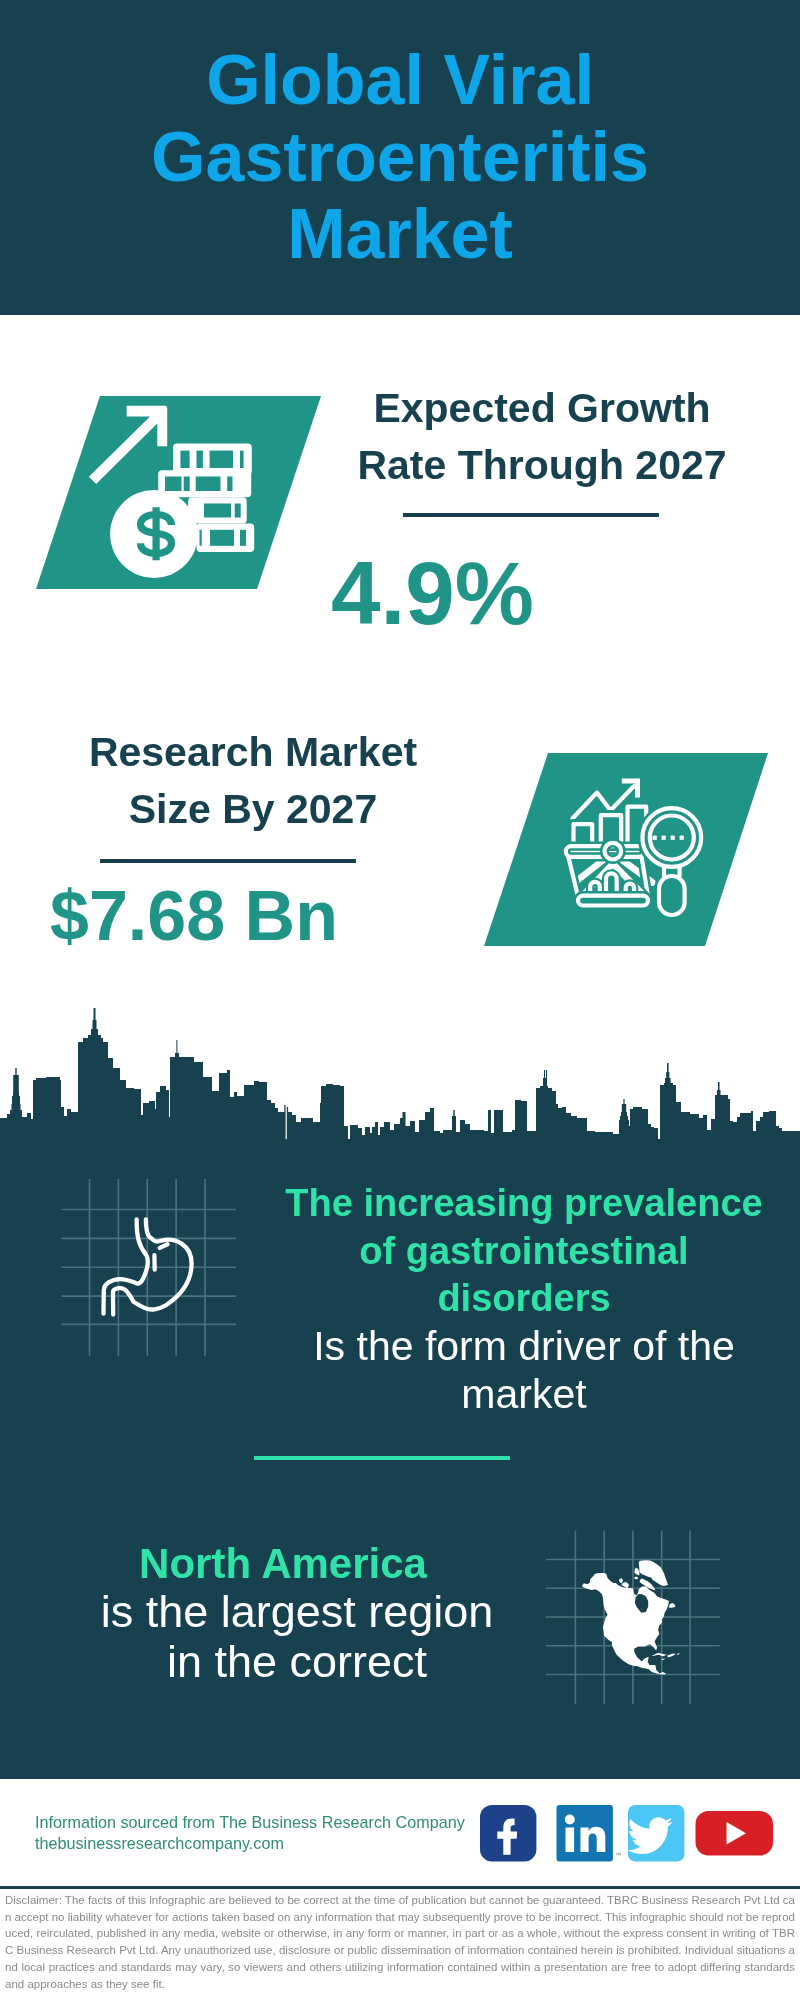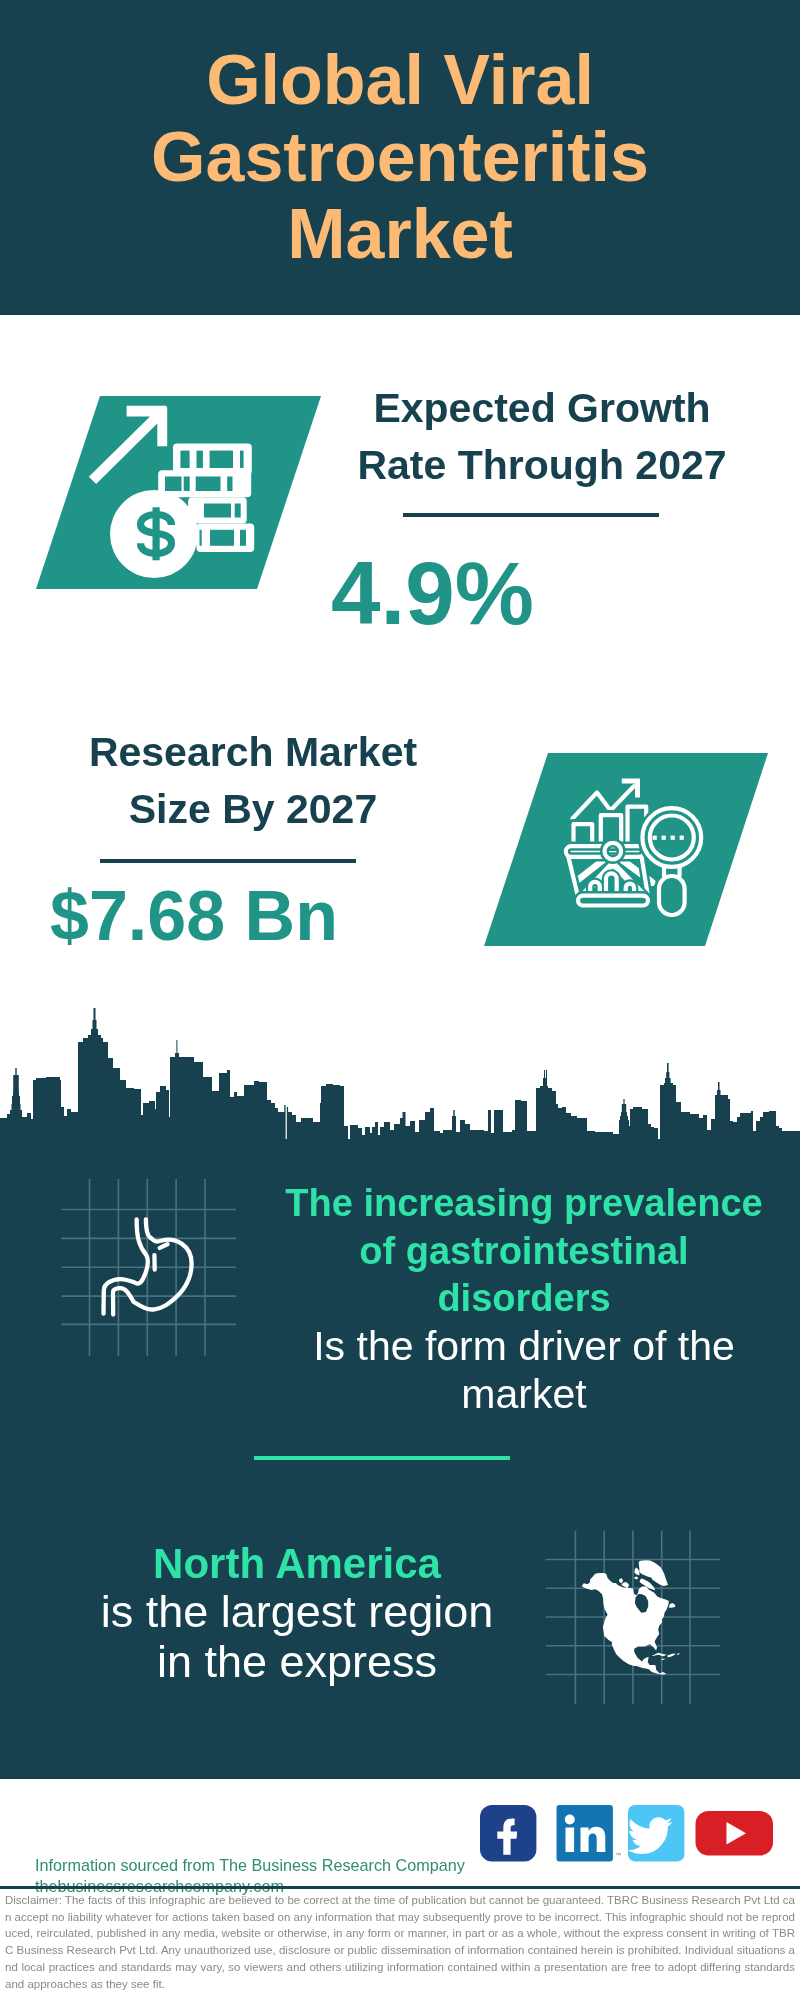--- a/index.html
+++ b/index.html
@@ -3,21 +3,21 @@
 <meta charset="utf-8">
 <style>
   * { margin:0; padding:0; box-sizing:border-box; }
   html,body { width:800px; height:2000px; }
   body { font-family:"Liberation Sans", sans-serif; background:#ffffff; overflow:hidden; }
   .page { position:relative; width:800px; height:2000px; background:#fff; overflow:hidden; }
 
   
   .header { position:absolute; left:0; top:0; width:800px; height:315px; background:#17414f; }
   .header-title { position:absolute; left:0; top:42px; width:800px; text-align:center;
-      font-weight:700; font-size:70px; line-height:77px; color:#fdba74; }
+      font-weight:700; font-size:70px; line-height:77px; color:#0ea5e9; }
   .header-title span { display:block; }
 
   
   .para { position:absolute; }
   .stat-head { position:absolute; text-align:center; font-weight:700; font-size:41px;
       line-height:57px; color:#17414f; }
   .stat-head span { display:block; }
   .stat-rule { position:absolute; height:4px; background:#17414f; }
   .stat-value { position:absolute; font-weight:700; color:#1f9487; }
 
@@ -233,29 +233,29 @@
         <path d="M145.2,96.9 L141.1,97.8 L138.7,97.6 L139.9,94.0 L142.6,93.0 L145.1,95.0 Z"></path>
         <path d="M121.6,145.9 L128.1,142.7 L132.7,144.1 L136.9,144.8 L133.1,146.3 L128.4,144.8 L122.9,145.9 Z"></path>
         <path d="M137.3,145.4 L142.8,143.4 L145.9,144.0 L142.0,146.3 L137.8,147.4 Z"></path>
         <path d="M147.0,144.0 L149.3,143.1 L149.5,143.9 L147.2,144.9 Z"></path>
         <path d="M131.5,149.0 L134.7,148.6 L134.4,149.4 L131.9,150.0 Z"></path>
         <path fill="#17414f" d="M104.8,93.0 L106.9,97.3 L111.3,102.8 L115.9,101.9 L118.2,96.6 L118.2,91.1 L115.7,86.3 L112.2,84.2 L108.7,83.9 L105.7,86.9 Z"></path>
       </g>
     </svg>
   </div>
 
-  <div class="blk hl" style="left:62px; top:1539px; width:470px; font-size:42px; line-height:50px;">
+  <div class="blk hl" style="left:48px; top:1539px; width:470px; font-size:42px; line-height:50px;">
     <span>North America</span>
   </div>
   <div class="blk bd" style="left:62px; top:1587px; width:470px; font-size:45px; line-height:50px;">
     <span>is the largest region</span>
-    <span>in the express</span>
-  </div>
-
-  <div class="src" style="left:35px; top:1812px; width:460px; font-size:16.2px; line-height:20.5px;margin-top:43px;">
+    <span>in the correct</span>
+  </div>
+
+  <div class="src" style="left:35px; top:1812px; width:460px; font-size:16.2px; line-height:20.5px;">
     <span>Information sourced from The Business Research Company</span>
     <span>thebusinessresearchcompany.com</span>
   </div>
 
   <div class="social" style="left:476px; top:1803px; width:300px; height:62px;">
     <svg width="300" height="62" viewBox="0 0 300 62">
       <g>
         <rect x="4" y="2" width="56.4" height="56.4" rx="12" fill="#1d4289"></rect>
         <path fill="#ffffff" d="M38.6,22.3 L38.6,15.5 C35.5,15.2 32.3,15.4 30.1,17.3 C27.9,19.2 27.3,22.2 27.3,25.3 L27.3,28.5 L21.3,28.5 L21.3,35.8 L27.3,35.8 L27.3,51.8 L34.6,51.8 L34.6,35.8 L40.6,35.8 L41.1,28.5 L34.6,28.5 L34.6,25.1 C34.6,23.3 35.3,22.3 37.2,22.3 Z"></path>
       </g>

